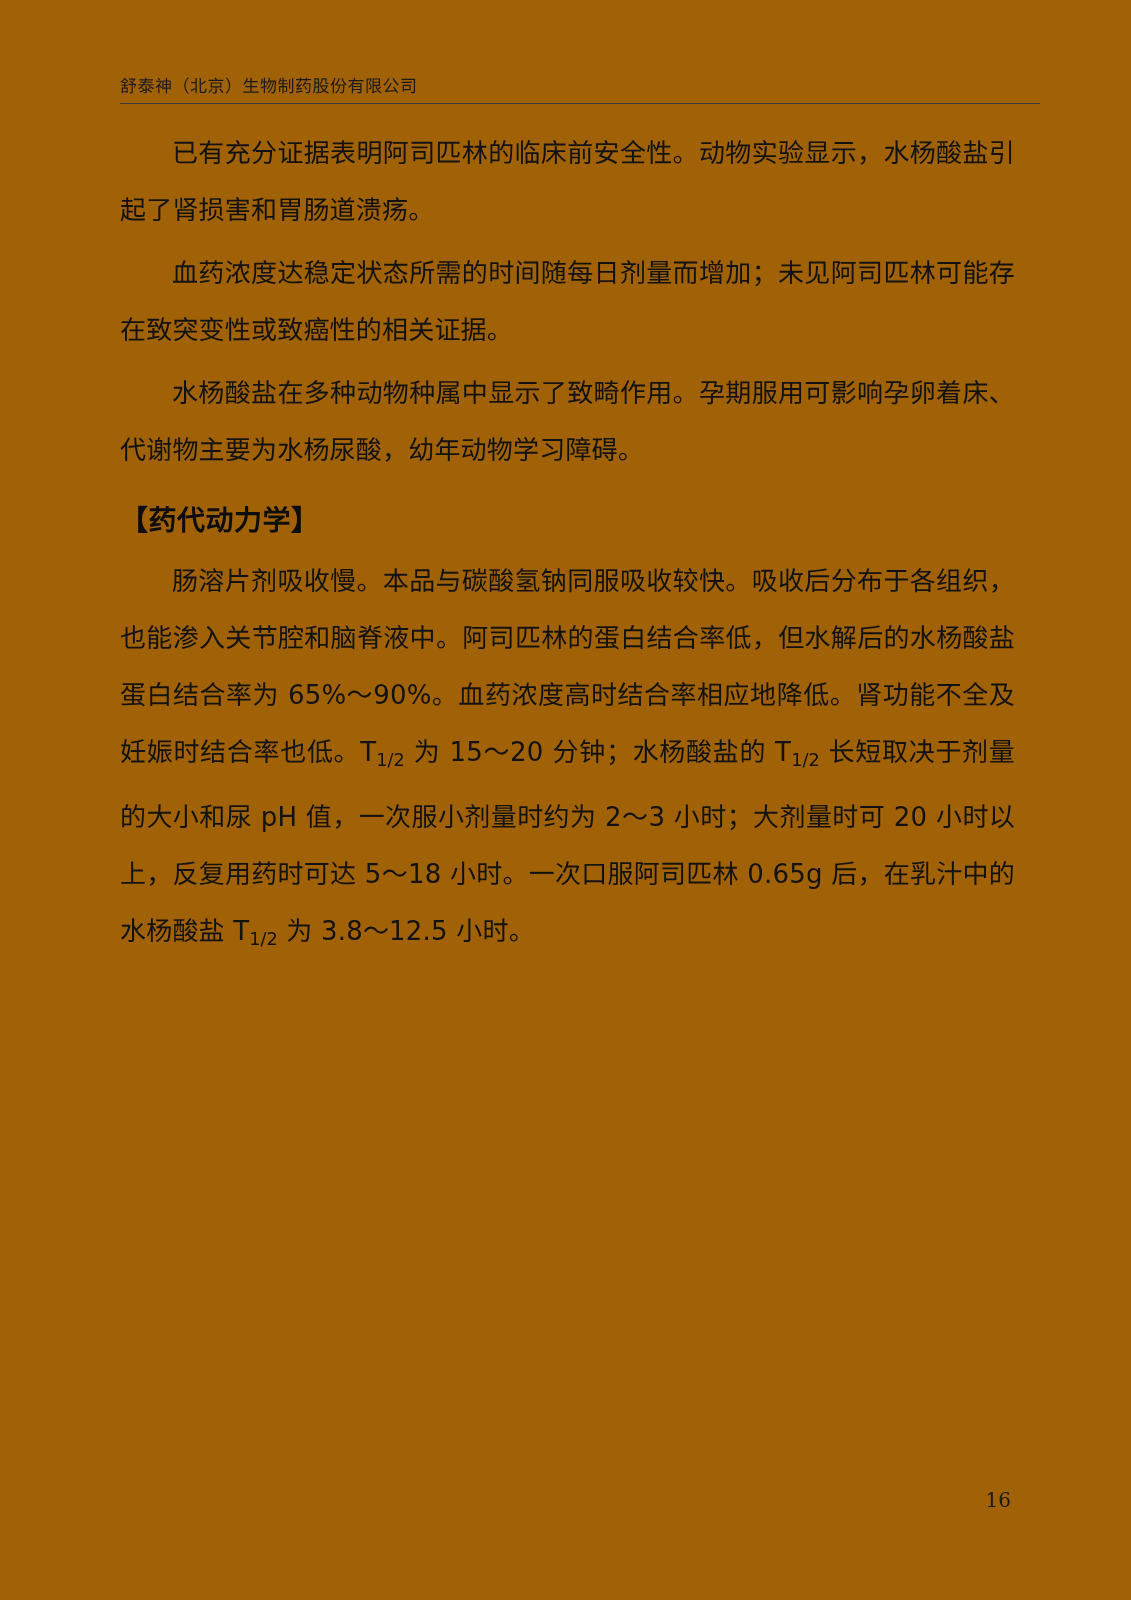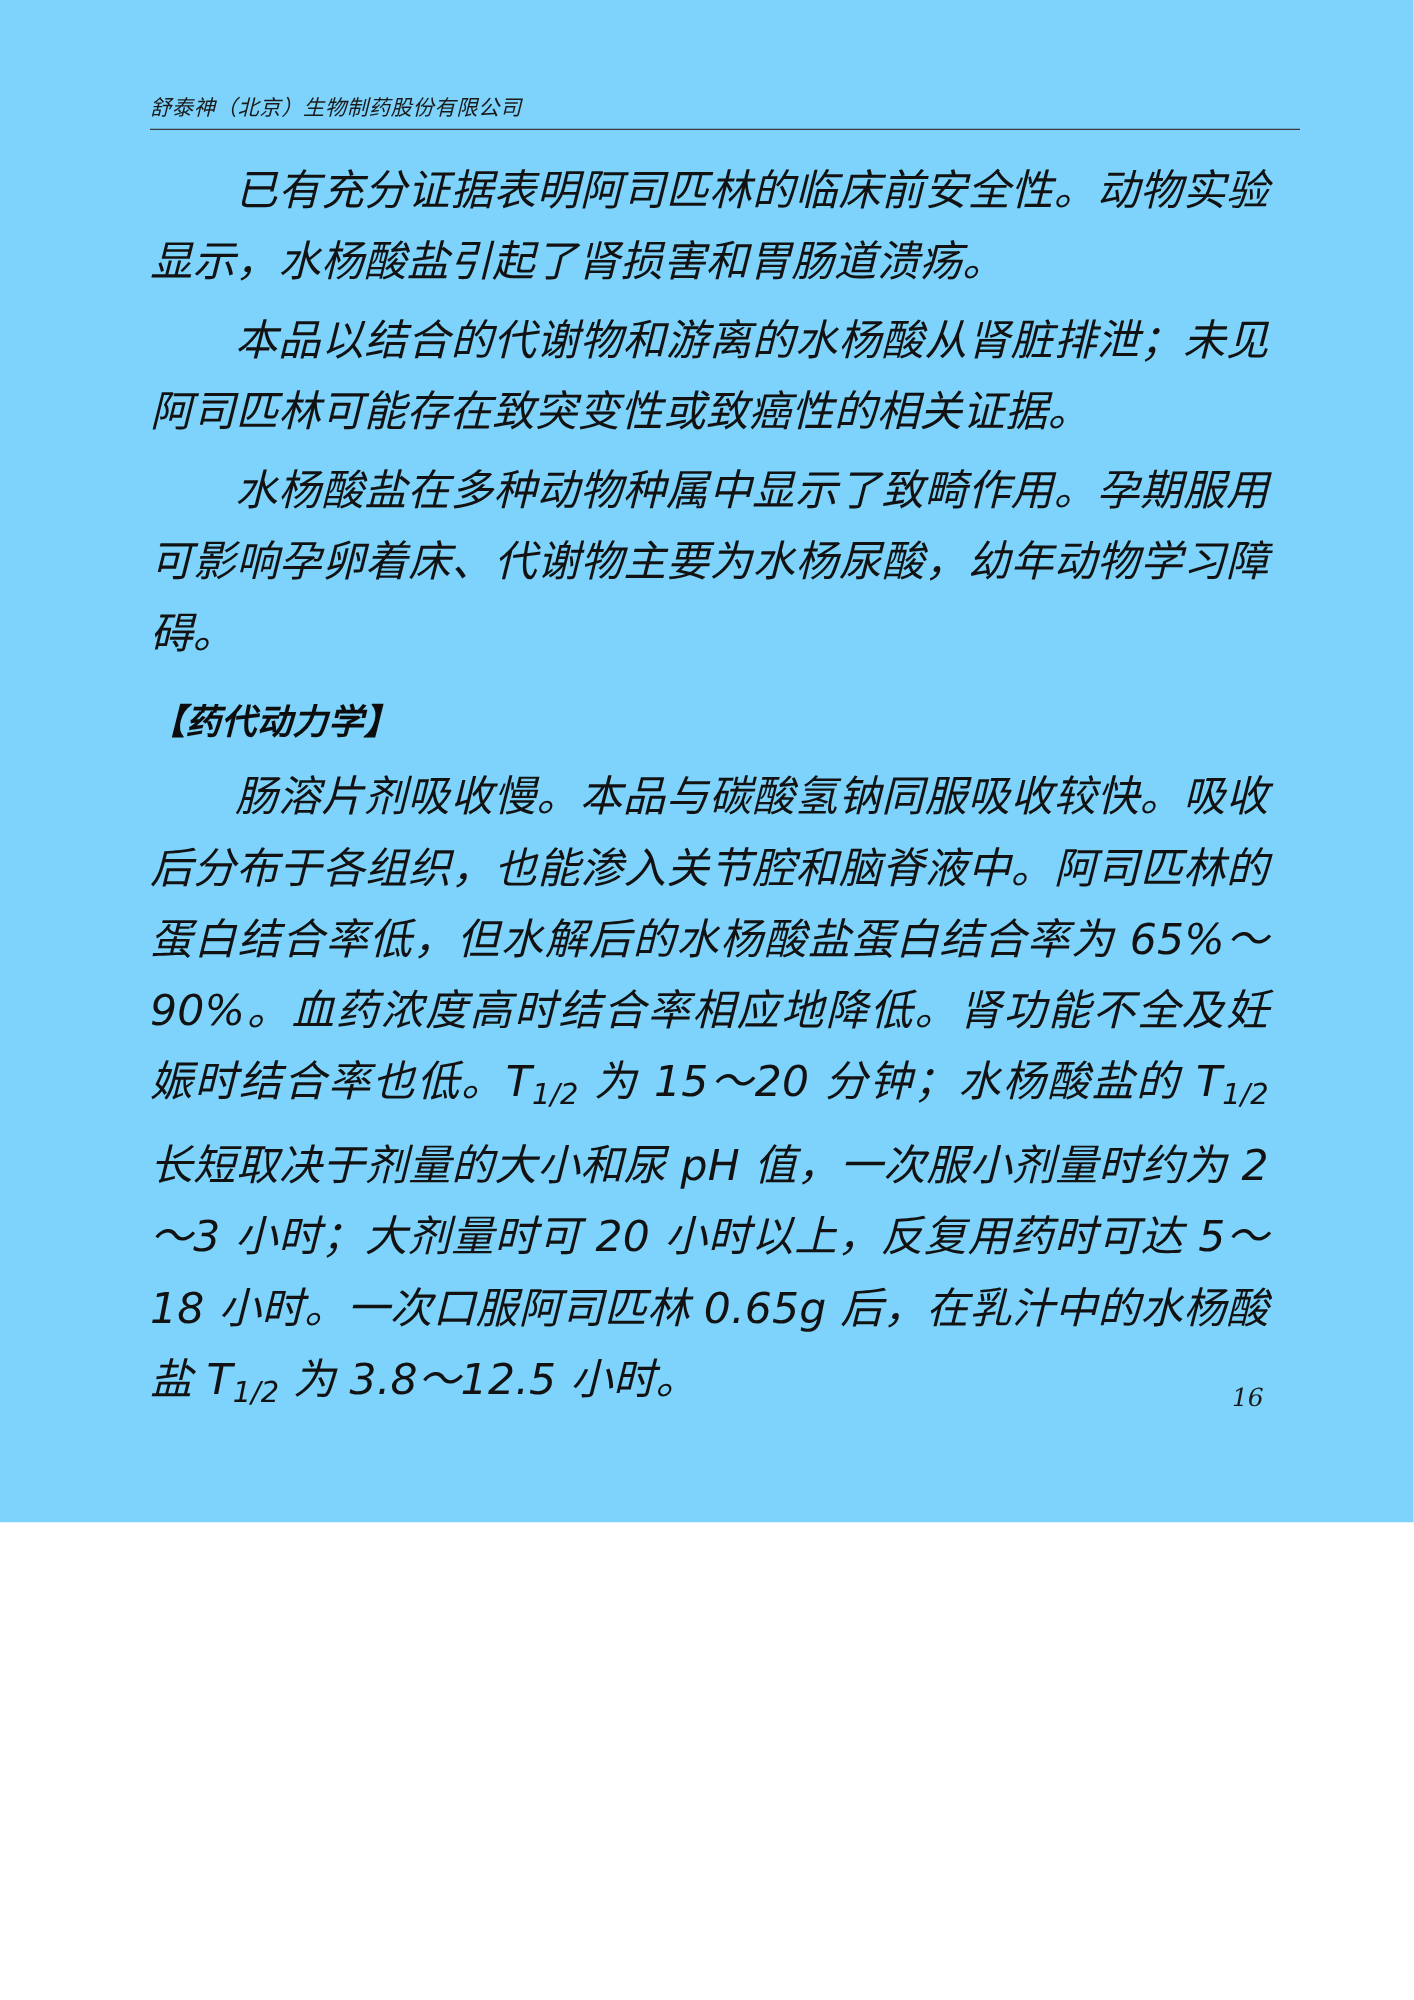--- a/index.html
+++ b/index.html
@@ -3,28 +3,27 @@
 <meta charset="utf-8">
 <style>
   html, body {
     margin: 0;
     padding: 0;
     background: #ffffff;
   }
   .page {
     position: relative;
     width: 1131px;
-    height: 1218px;
+    height: 1600px;
     margin: 0 auto;
-    background: #7dd3fc;
+    background: #a16207;
     box-sizing: border-box;
     font-family: "DejaVu Sans", sans-serif;
     color: #111111;
     overflow: hidden;
-    font-style: italic;
   }
   .header {
     position: absolute;
     top: 72px;
     left: 120px;
     width: 920px;
   }
   .header-text {
     font-family: "DejaVu Serif", serif;
     font-size: 17px;
@@ -37,21 +36,21 @@
     width: 100%;
   }
   .content {
     position: absolute;
     top: 125px;
     left: 120px;
     width: 895px;
   }
   p.body-par {
     margin: 0 0 6px 0;
-    font-size: 34px;
+    font-size: 26px;
     line-height: 57px;
     text-align: justify;
     text-justify: inter-ideograph;
     text-indent: 2em;
     font-family: "DejaVu Sans", sans-serif;
     font-weight: 500;
     color: #121212;
     letter-spacing: 0.2px;
   }
   p.body-par.tight {
@@ -88,21 +87,21 @@
 
   <div class="header">
     <div class="header-text">舒泰神（北京）生物制药股份有限公司</div>
     <div class="header-rule"></div>
   </div>
 
   <div class="content">
 
     <p class="body-par">已有充分证据表明阿司匹林的临床前安全性。动物实验显示，水杨酸盐引起了肾损害和胃肠道溃疡。</p>
 
-    <p class="body-par">本品以结合的代谢物和游离的水杨酸从肾脏排泄；未见阿司匹林可能存在致突变性或致癌性的相关证据。</p>
+    <p class="body-par">血药浓度达稳定状态所需的时间随每日剂量而增加；未见阿司匹林可能存在致突变性或致癌性的相关证据。</p>
 
     <p class="body-par">水杨酸盐在多种动物种属中显示了致畸作用。孕期服用可影响孕卵着床、代谢物主要为水杨尿酸，幼年动物学习障碍。</p>
 
     <h2 class="section-head">【药代动力学】</h2>
 
     <p class="body-par"><span>肠溶片剂吸收慢。本品与碳酸氢钠同服吸收较快。吸收后分布于各组织，也能渗入关节腔和脑脊液中。阿司匹林的蛋白结合率低，但水解后的水杨酸盐蛋白结合率为 65%～90%。血药浓度高时结合率相应地降低。肾功能不全及妊娠时结合率也低。T</span><span class="sub">1/2</span><span> 为 15～20 分钟；水杨酸盐的 T</span><span class="sub">1/2</span><span> 长短取决于剂量的大小和尿 pH 值，一次服小剂量时约为 2～3 小时；大剂量时可 20 小时以上，反复用药时可达 5～18 小时。一次口服阿司匹林 0.65g 后，在乳汁中的水杨酸盐 T</span><span class="sub">1/2</span><span> 为 3.8～12.5 小时。</span></p>
 
 
   </div>
 

